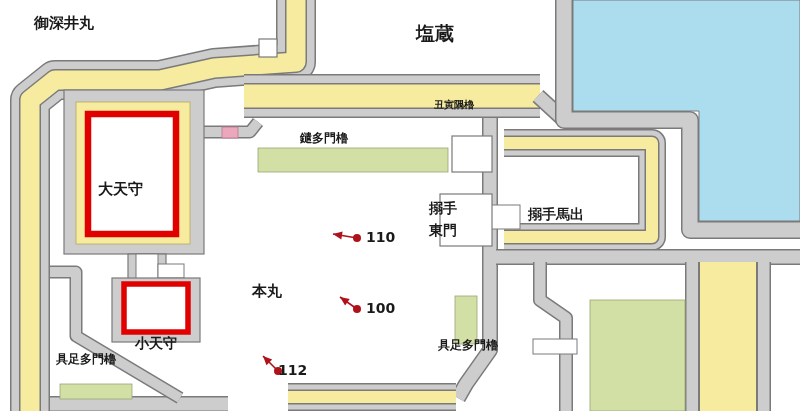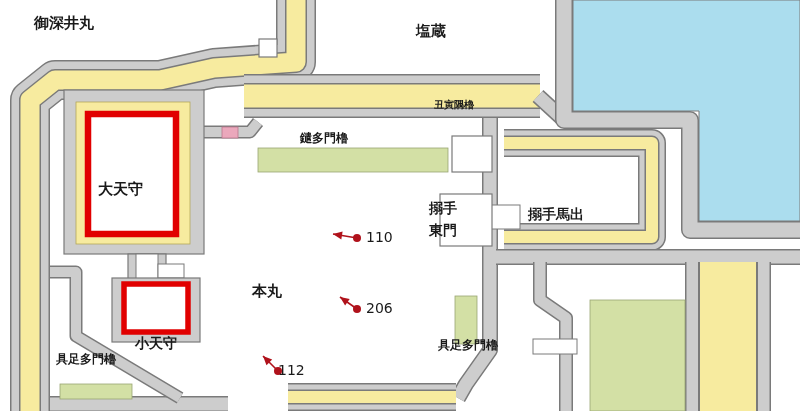--- a/index.html
+++ b/index.html
@@ -13,21 +13,21 @@
   .green{fill:var(--green,#d3e0a5);stroke:#9aa573;stroke-width:0.8}
   .grayfill{fill:var(--wall,#cdcdcd);stroke:var(--wall-edge,#7a7a7a);stroke-width:1.2}
   .whitefill{fill:#fff;stroke:var(--wall-edge,#7a7a7a);stroke-width:1.2}
   .yellowfill{fill:var(--yellow,#f7eb9f);stroke:#b3a75a;stroke-width:0.8}
   .redkeep{fill:#fff;stroke:var(--keep-red,#e10000)}
   .pink{fill:var(--gate-pink,#eba8bc);stroke:#b9778d;stroke-width:0.8}
   .mline{stroke:var(--marker,#b0121b);stroke-width:1.6}
   .mdot{fill:var(--marker,#b0121b)}
   .lbl{position:absolute;color:var(--text,#1a1a1a);font-weight:600;white-space:nowrap;line-height:1.2}
   .pre{white-space:pre-line;line-height:1.55}
-  .mnum{position:absolute;color:var(--text,#1a1a1a);font-weight:400;font-size:14px;line-height:1.1}
+  .mnum{position:absolute;color:var(--text,#1a1a1a);font-weight:700;font-size:14px;line-height:1.1}
 </style>
 </head>
 <body>
 
 <div class="stage">
 
   <svg class="map-svg" viewBox="0 0 800 411">
     <defs>
       <path id="p-left" d="M 30,416 L 30,100 L 55,80 L 160,80 L 214,68 L 296,62 L 296,-8"></path>
       <path id="p-north" d="M 244,96 L 540,96"></path>
@@ -163,29 +163,29 @@
       <circle class="mdot" cx="357" cy="309" r="4"></circle>
     </g>
     <g>
       <line class="mline" x1="278" y1="371" x2="263" y2="356"></line>
       <polygon class="mdot" points="263,356 272.2,359.5 266.5,365.2"></polygon>
       <circle class="mdot" cx="278" cy="371" r="4"></circle>
     </g>
   </svg>
 
   <div class="lbl" style="left:34px;top:14px;font-size:15px">御深井丸</div>
-  <div class="lbl" style="left:416px;top:22px;font-size:15px">塩蔵</div>
+  <div class="lbl" style="left:416px;top:22px;font-size:19px">塩蔵</div>
   <div class="lbl" style="left:434px;top:99px;font-size:10px">丑寅隅櫓</div>
   <div class="lbl" style="left:300px;top:131px;font-size:12px">鑓多門櫓</div>
   <div class="lbl pre" style="left:429px;top:198px;font-size:14px">搦手
 東門</div>
   <div class="lbl" style="left:528px;top:206px;font-size:14px">搦手馬出</div>
   <div class="lbl" style="left:98px;top:180px;font-size:15px">大天守</div>
   <div class="lbl" style="left:135px;top:335px;font-size:14px">小天守</div>
   <div class="lbl" style="left:252px;top:282px;font-size:15px">本丸</div>
   <div class="lbl" style="left:56px;top:352px;font-size:12px">具足多門櫓</div>
   <div class="lbl" style="left:438px;top:338px;font-size:12px">具足多門櫓</div>
 
   <div class="mnum" style="left:366px;top:230px">110</div>
-  <div class="mnum" style="left:366px;top:301px">206</div>
+  <div class="mnum" style="left:366px;top:301px">100</div>
   <div class="mnum" style="left:278px;top:363px">112</div>
 
 </div>
 
 </body></html>

